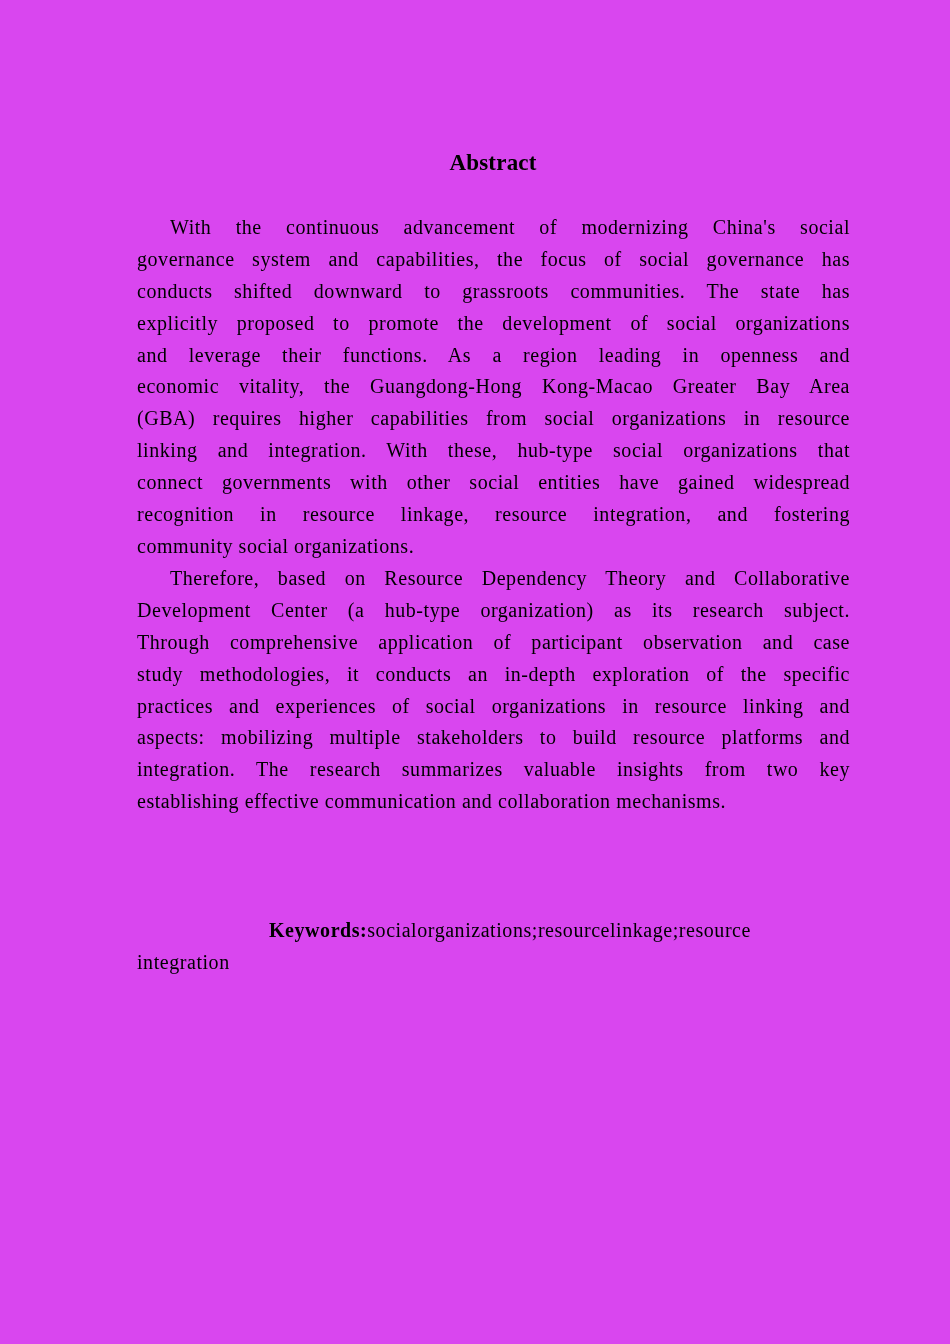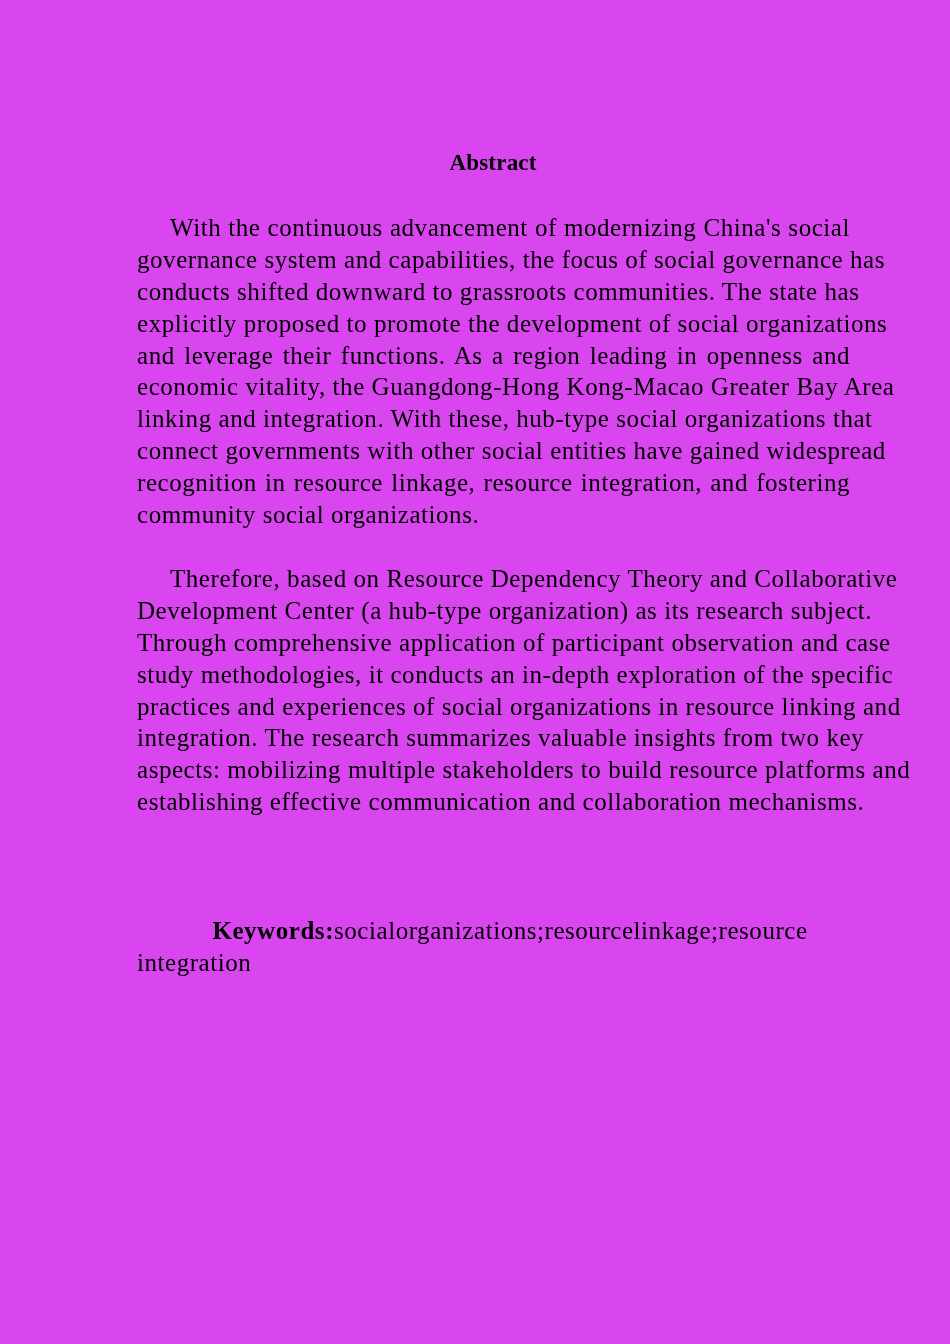--- a/index.html
+++ b/index.html
@@ -31,21 +31,21 @@
       text-align: center;
       font-weight: bold;
       font-size: 23px;
       line-height: 30px;
       letter-spacing: 0.2px;
     }
     .body-text {
       position: absolute;
       left: 137px;
       width: 713px;
-      font-size: 25px;
+      font-size: 20px;
       letter-spacing: 0.55px;
     }
     .line {
       height: 31.9px;
       line-height: 31.9px;
       white-space: nowrap;
       text-align: justify;
       text-align-last: justify;
       overflow: visible;
     }
@@ -66,34 +66,35 @@
 <div class="page">
   <div class="title">Abstract</div>
 
   <div class="body-text" id="para1">
     <div class="line indent">With the continuous advancement of modernizing China's social</div>
     <div class="line">governance system and capabilities, the focus of social governance has</div>
     <div class="line">conducts shifted downward to grassroots communities. The state has</div>
     <div class="line">explicitly proposed to promote the development of social organizations</div>
     <div class="line">and leverage their functions. As a region leading in openness and</div>
     <div class="line">economic vitality, the Guangdong-Hong Kong-Macao Greater Bay Area</div>
+    <div class="line">(GBA) requires higher capabilities from social organizations in resource</div>
     <div class="line">linking and integration. With these, hub-type social organizations that</div>
     <div class="line">connect governments with other social entities have gained widespread</div>
     <div class="line">recognition in resource linkage, resource integration, and fostering</div>
     <div class="line last">community social organizations.</div>
   </div>
 
   <div class="body-text" id="para2">
     <div class="line indent">Therefore, based on Resource Dependency Theory and Collaborative</div>
     <div class="line">Development Center (a hub-type organization) as its research subject.</div>
     <div class="line">Through comprehensive application of participant observation and case</div>
     <div class="line">study methodologies, it conducts an in-depth exploration of the specific</div>
     <div class="line">practices and experiences of social organizations in resource linking and</div>
+    <div class="line">aspects: mobilizing multiple stakeholders to build resource platforms and</div>
     <div class="line">integration. The research summarizes valuable insights from two key</div>
-    <div class="line">aspects: mobilizing multiple stakeholders to build resource platforms and</div>
     <div class="line last">establishing effective communication and collaboration mechanisms.</div>
   </div>
 
   <div class="body-text" id="keywords">
     <div class="line indent" style="display: flex; justify-content: center;">
         <span class="kw-label">Key</span>
         <span class="kw-label">words:<span style="font-weight: normal;">social</span></span>
         <span>organizations;</span>
         <span>resource</span>
         <span>linkage;</span>

